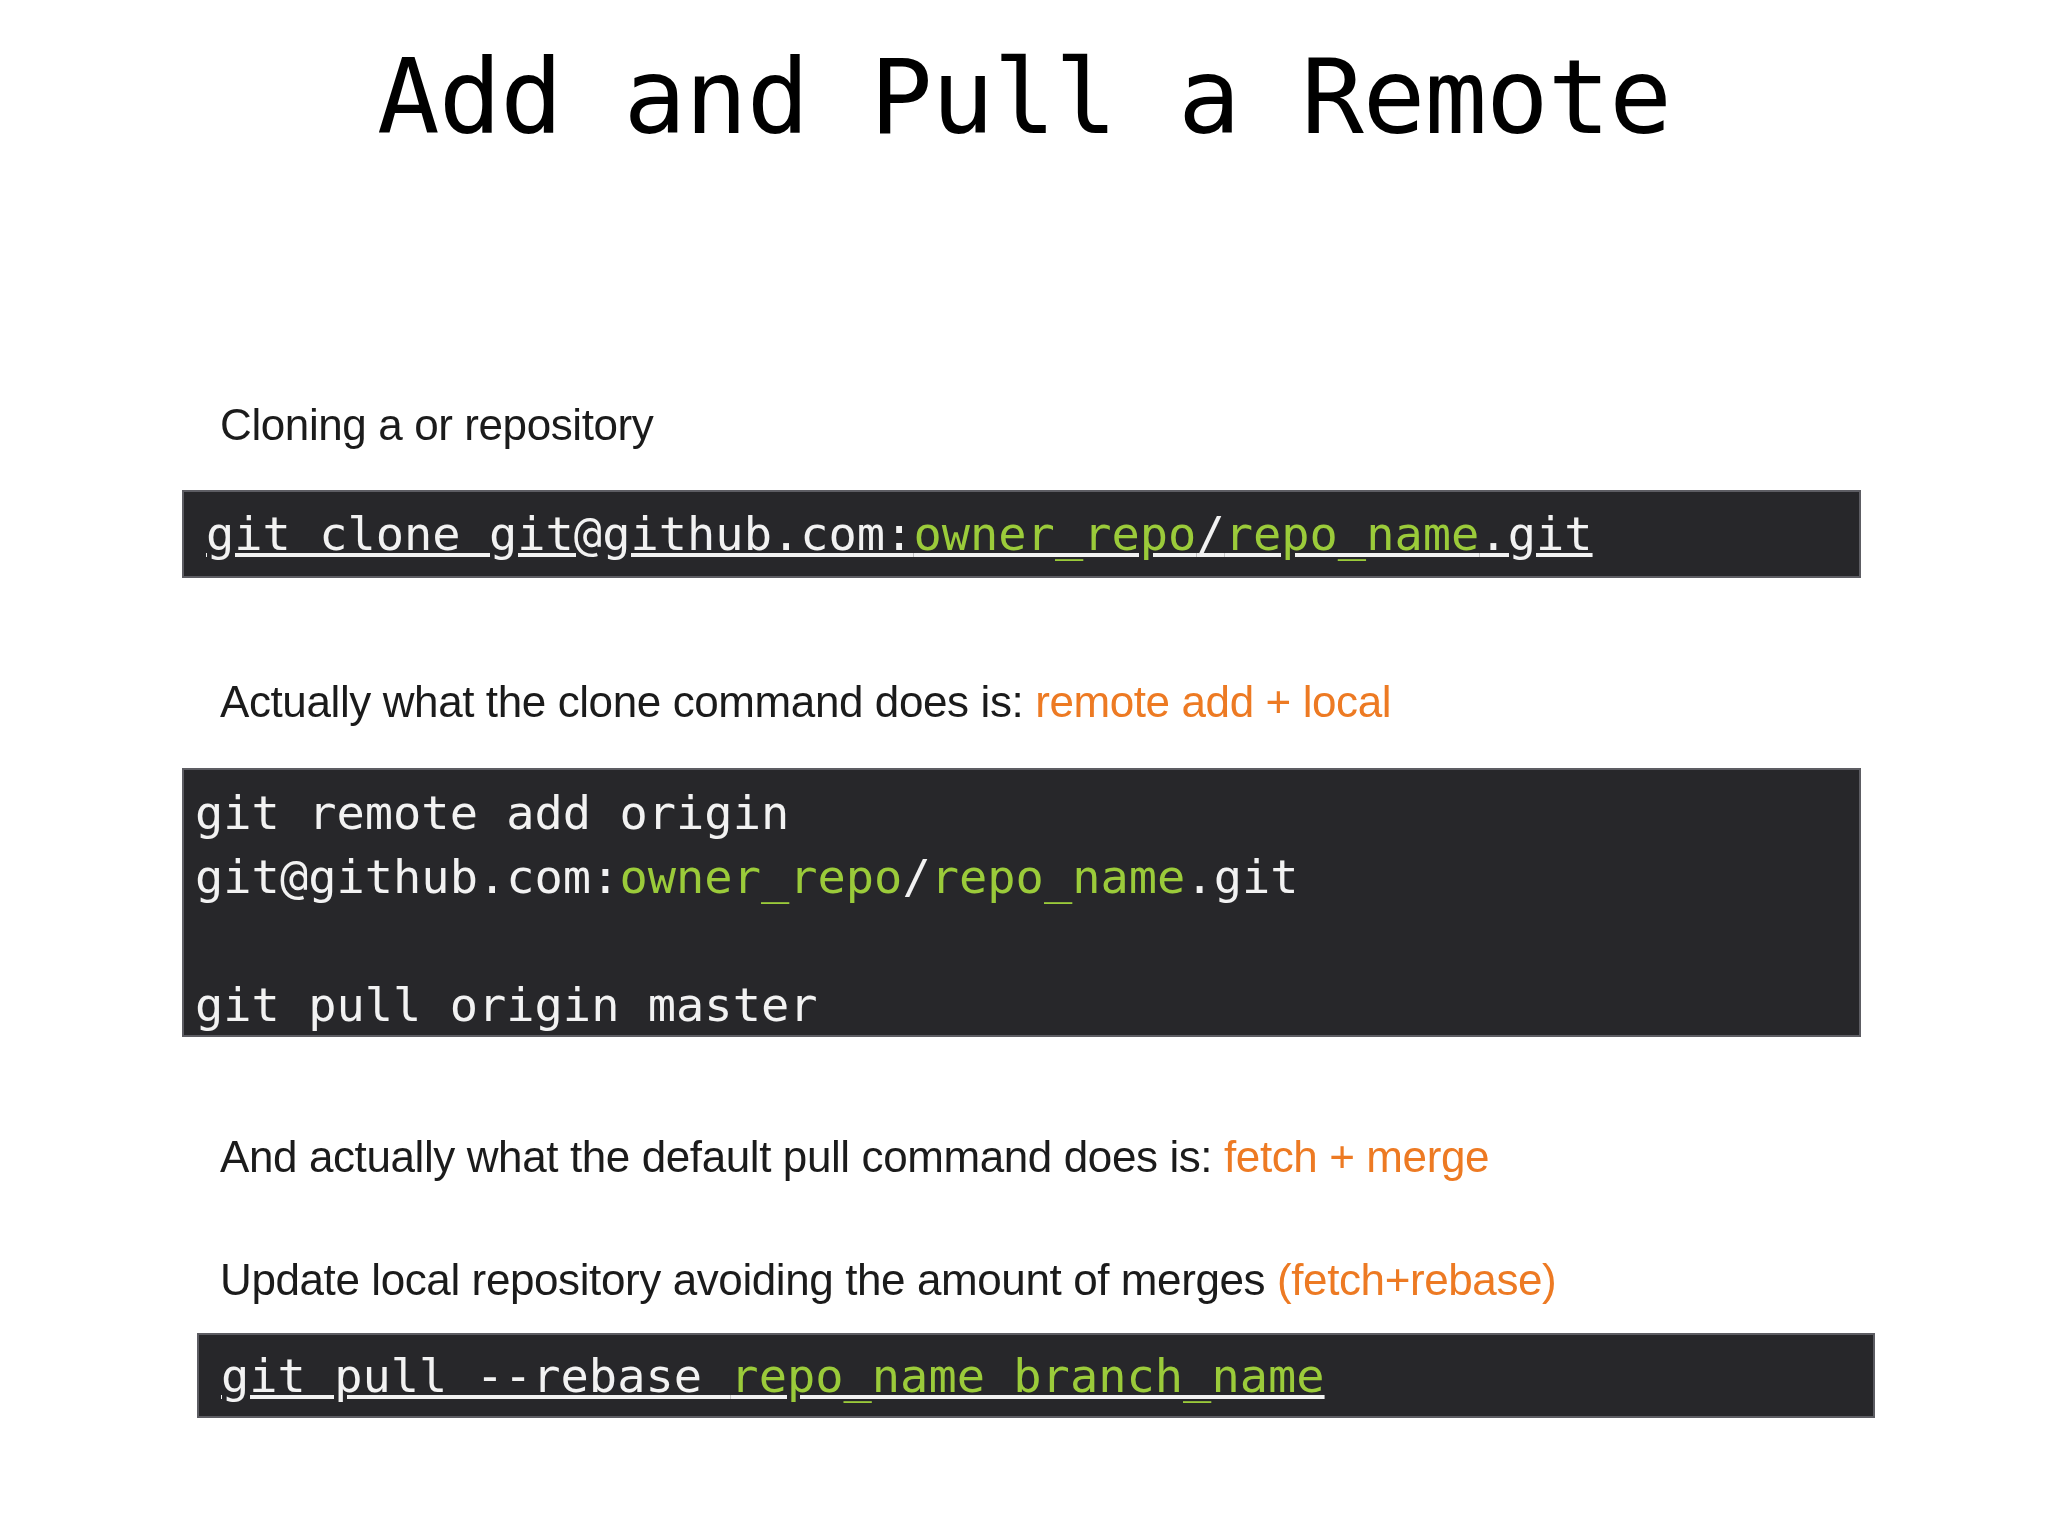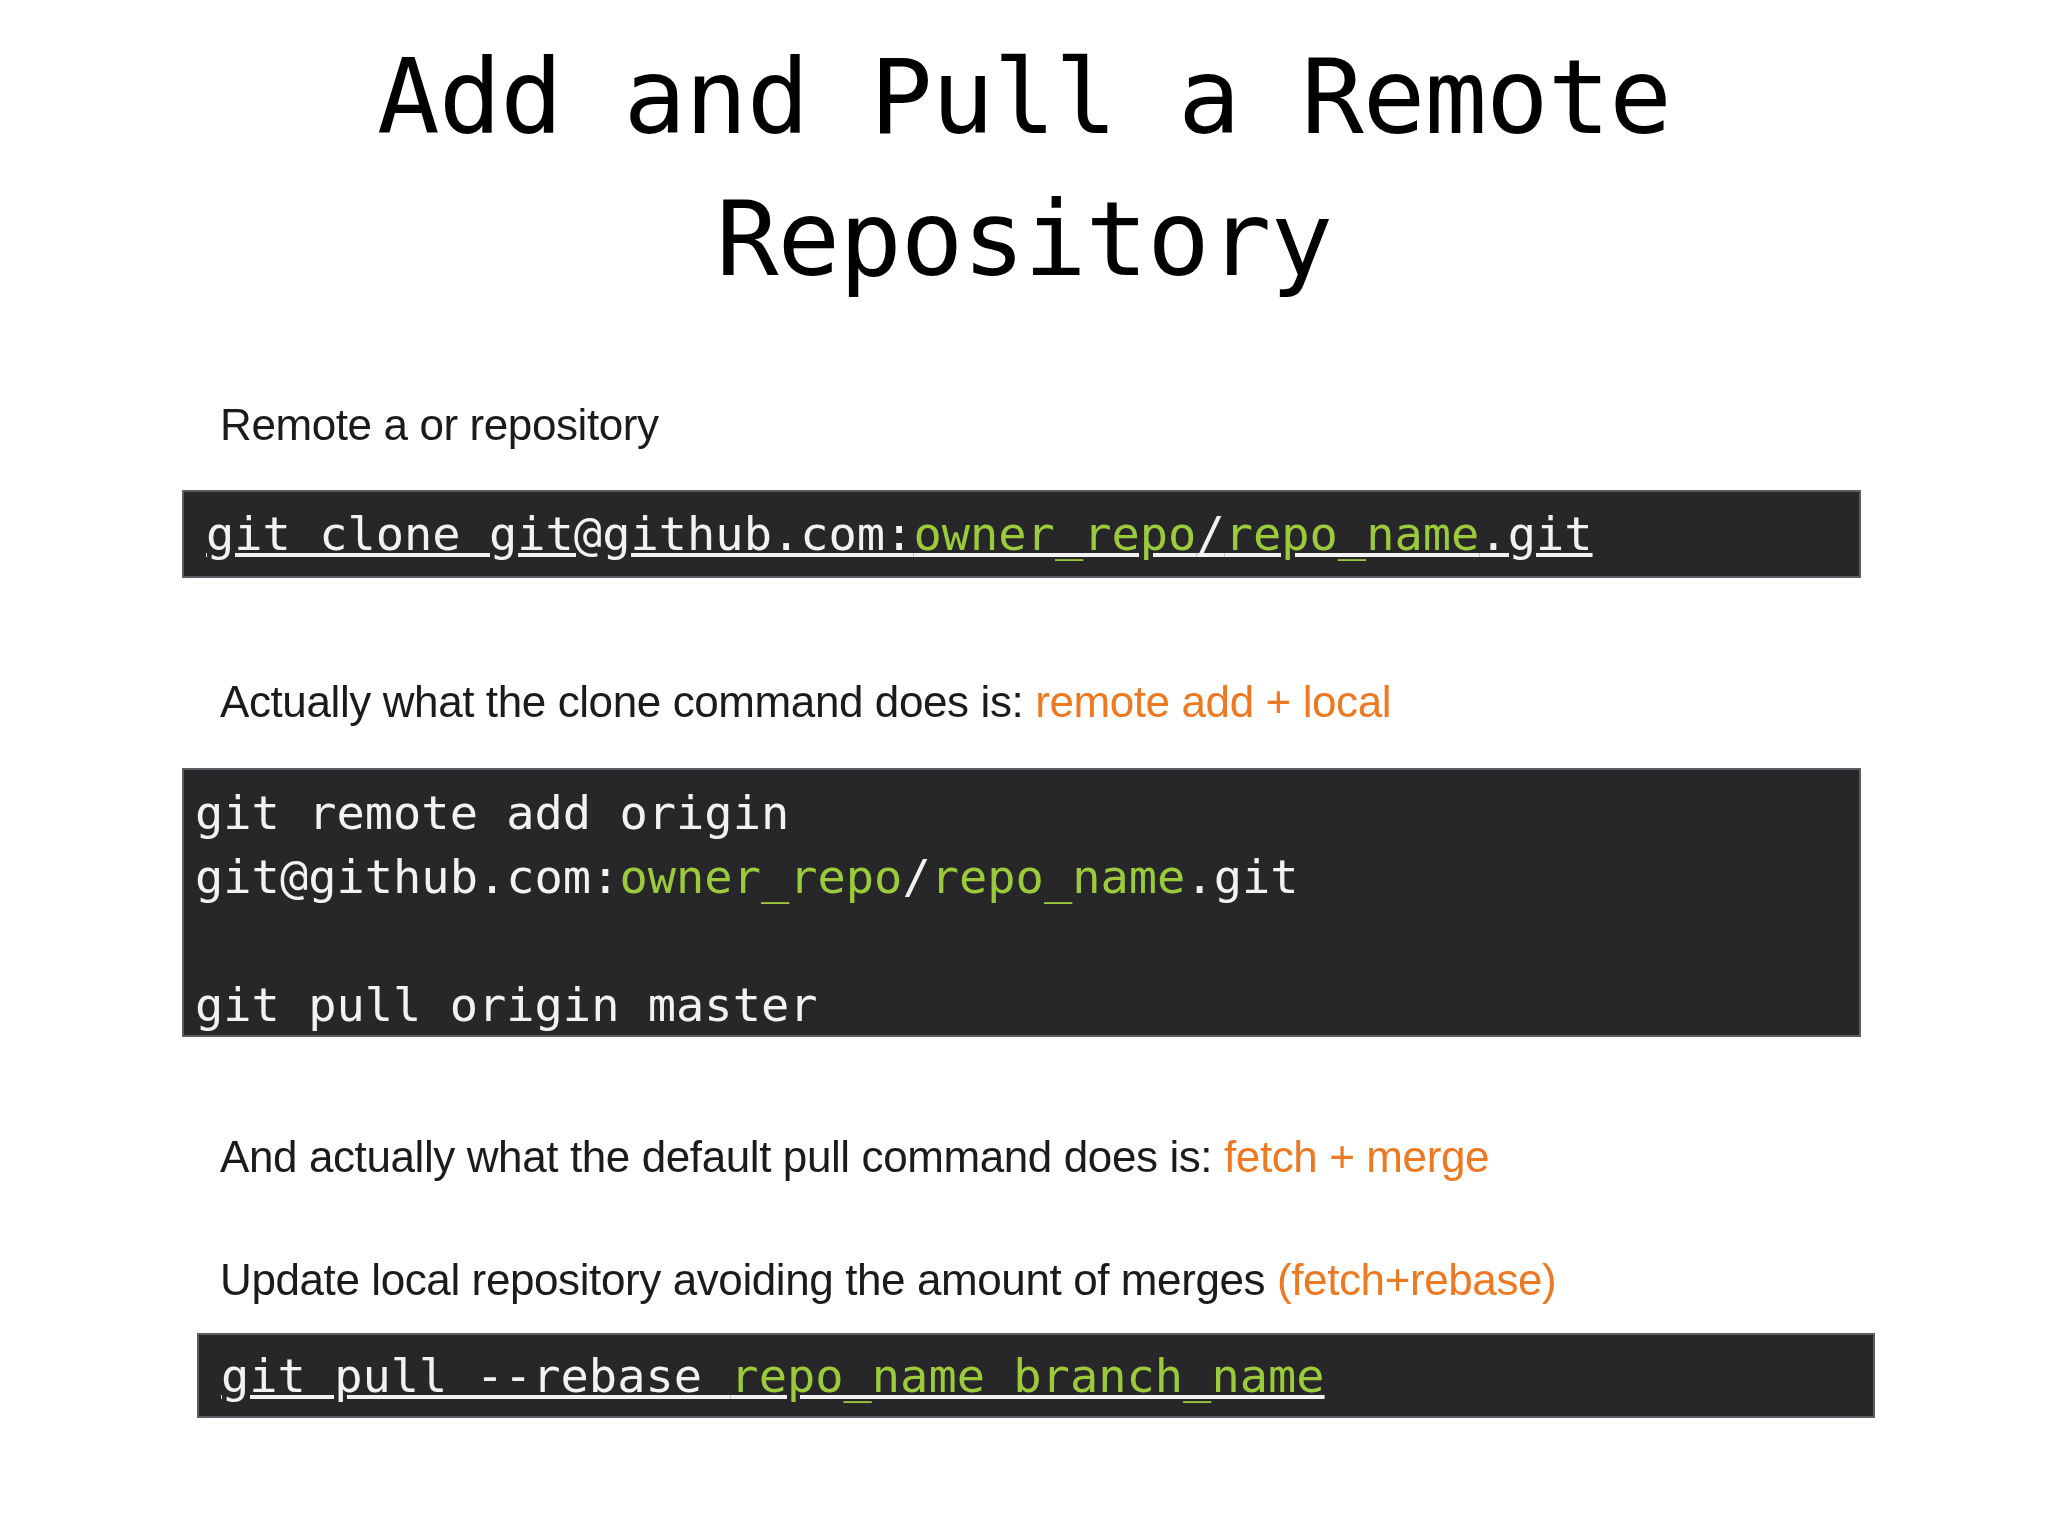--- a/index.html
+++ b/index.html
@@ -61,24 +61,23 @@
   .seg-accent { color: var(--accent-orange, #ed7a23); }
   .seg-var { color: var(--var-green, #9bcb3a); }
 </style>
 </head>
 <body>
 
 <div class="slide">
 
   <h1 class="title">
     <span class="title-line">Add and Pull a Remote</span>
-    <span class="title-line">Repository</span>
   </h1>
 
-  <p class="caption" style="top: 399px;"><span class="seg-plain">Remote a or repository</span></p>
+  <p class="caption" style="top: 399px;"><span class="seg-plain">Cloning a or repository</span></p>
 
   <div class="code single" style="left: 182px; top: 490px; width: 1679px; height: 88px;"><div class="code-line"><span class="seg-plain">git clone git@github.com:</span><span class="seg-var">owner_repo</span><span class="seg-plain">/</span><span class="seg-var">repo_name</span><span class="seg-plain">.git</span></div></div>
 
   <p class="caption" style="top: 676px;"><span class="seg-plain">Actually what the clone command does is: </span><span class="seg-accent">remote add + local</span></p>
 
   <div class="code multi" style="left: 182px; top: 768px; width: 1679px; height: 269px;"><div class="code-line"><span class="seg-plain">git remote add origin</span></div><div class="code-line"><span class="seg-plain">git@github.com:</span><span class="seg-var">owner_repo</span><span class="seg-plain">/</span><span class="seg-var">repo_name</span><span class="seg-plain">.git</span></div><div class="code-line">&nbsp;</div><div class="code-line"><span class="seg-plain">git pull origin master</span></div></div>
 
   <p class="caption" style="top: 1131px;"><span class="seg-plain">And actually what the default pull command does is: </span><span class="seg-accent">fetch + merge</span></p>
 
   <p class="caption" style="top: 1254px;"><span class="seg-plain">Update local repository avoiding the amount of merges </span><span class="seg-accent">(fetch+rebase)</span></p>

